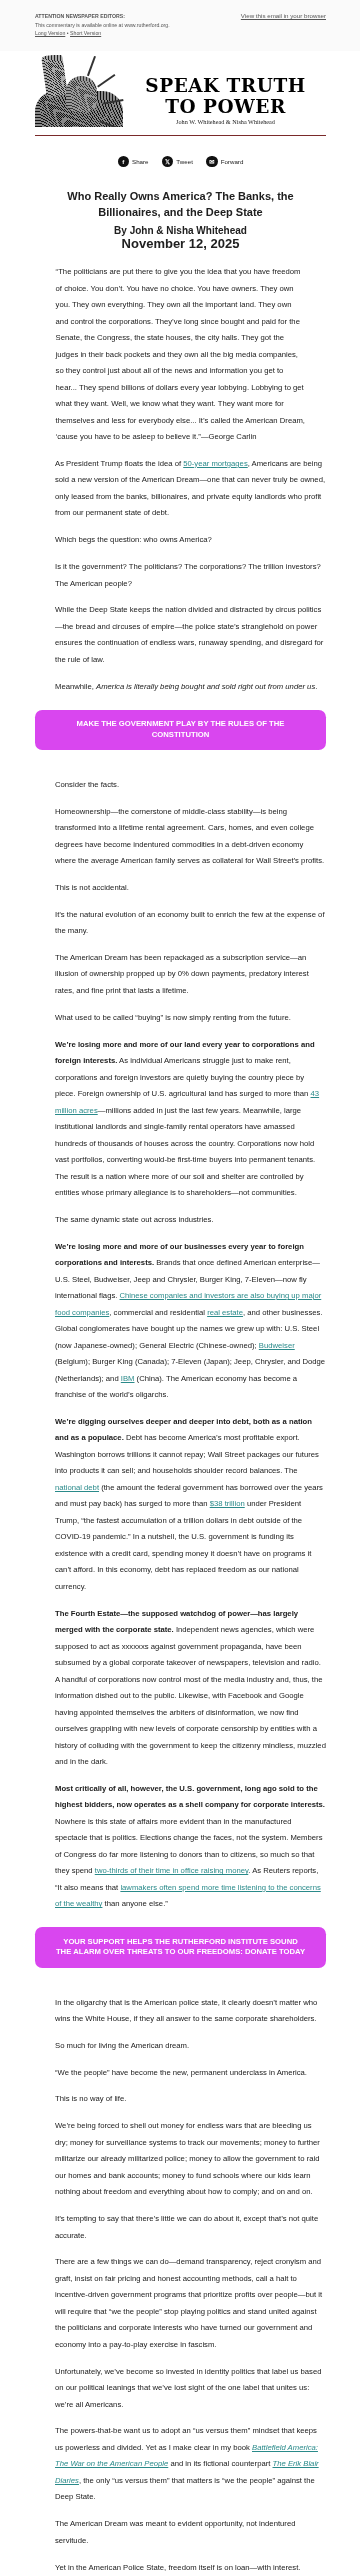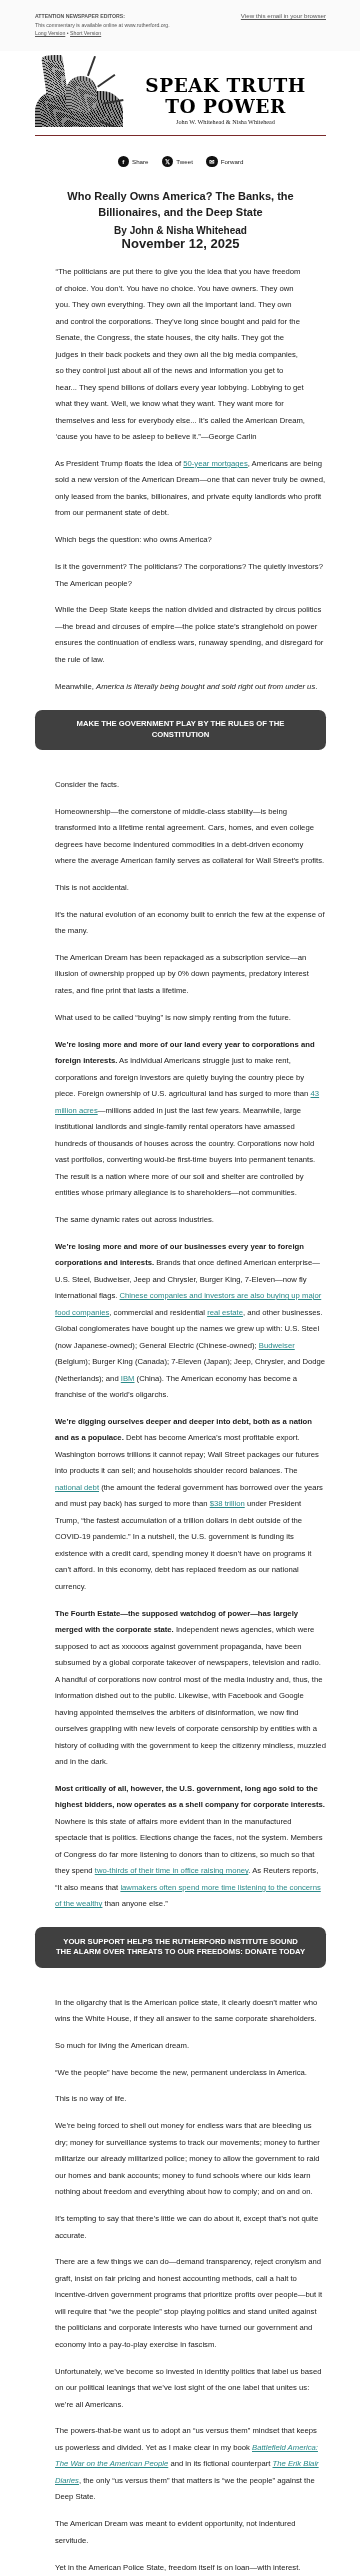--- a/index.html
+++ b/index.html
@@ -21,21 +21,21 @@
   .logo-text .sub { font-family: "Liberation Serif", serif; font-size: 6.2px; color: #222; margin-top: 1px; }
   .hr { height: 1.5px; background: #7a2a2a; margin: 11.3px 0 0 0; }
   .share { display: flex; justify-content: center; gap: 13.4px; padding: 19.6px 0 20.6px; }
   .share-item { display: flex; align-items: center; gap: 3.1px; font-size: 6.2px; color: #202020; text-decoration: none; }
   .circ { width: 11.3px; height: 11.3px; border-radius: 50%; background: #111; color: #fff; display: flex; align-items: center; justify-content: center; font-size: 6.2px; font-weight: bold; }
   h1 { font-size: 11px; line-height: 16.5px; text-align: center; font-weight: bold; color: #202020; padding: 0 1px; }
   .byline { text-align: center; font-weight: bold; font-size: 10px; margin-top: 4.1px; }
   .date { text-align: center; font-weight: bold; font-size: 13px; margin-top: 0; }
   .quote { padding: 0 20.6px; margin-top: 13.4px; font-size: 7.7px; line-height: 16.5px; }
   p.body { font-size: 7.7px; line-height: 16.5px; margin-top: 10.3px; margin-left: 20px; }
-  .btn-block { display: block; background: #404040; color: #fff; border-radius: 7.2px; text-align: center; font-weight: bold; font-size: 7.7px; line-height: 10.8px; padding: 9.3px 20.6px; text-transform: uppercase; margin-top: 14.4px; text-decoration: none; }
+  .btn-block { display: block; background: #d946ef; color: #fff; border-radius: 7.2px; text-align: center; font-weight: bold; font-size: 7.7px; line-height: 10.8px; padding: 9.3px 20.6px; text-transform: uppercase; margin-top: 14.4px; text-decoration: none; }
   .after-btn { margin-top: 27px !important; }
   .it { font-style: italic; }
 </style>
 </head>
 <body>
 
 <div class="preheader">
   <div>
     <div class="title">ATTENTION NEWSPAPER EDITORS:</div>
     <div>This commentary is available online at www.rutherford.org.</div>
@@ -83,34 +83,34 @@
   </div>
 
   <h1>Who Really Owns America? The Banks, the Billionaires, and the Deep State</h1>
   <div class="byline">By John &amp; Nisha Whitehead</div>
   <div class="date">November 12, 2025</div>
 
   <div class="quote">“The politicians are put there to give you the idea that you have freedom of choice. You don’t. You have no choice. You have owners. They own you. They own everything. They own all the important land. They own and control the corporations. They’ve long since bought and paid for the Senate, the Congress, the state houses, the city halls. They got the judges in their back pockets and they own all the big media companies, so they control just about all of the news and information you get to hear... They spend billions of dollars every year lobbying. Lobbying to get what they want. Well, we know what they want. They want more for themselves and less for everybody else... It’s called the American Dream, ‘cause you have to be asleep to believe it.”—George Carlin</div>
 
   <p class="body"><span>As President Trump floats the idea of </span><a href="#">50-year mortgages</a><span>, Americans are being sold a new version of the American Dream—one that can never truly be owned, only leased from the banks, billionaires, and private equity landlords who profit from our permanent state of debt.</span></p>
   <p class="body">Which begs the question: who owns America?</p>
-  <p class="body">Is it the government? The politicians? The corporations? The quietly investors? The American people?</p>
+  <p class="body">Is it the government? The politicians? The corporations? The trillion investors? The American people?</p>
   <p class="body">While the Deep State keeps the nation divided and distracted by circus politics—the bread and circuses of empire—the police state’s stranglehold on power ensures the continuation of endless wars, runaway spending, and disregard for the rule of law.</p>
   <p class="body"><span>Meanwhile, </span><em>America is literally being bought and sold right out from under us</em><span>.</span></p>
 
   <a href="#" class="btn-block">MAKE THE GOVERNMENT PLAY BY THE RULES OF THE CONSTITUTION</a>
 
   <p class="body after-btn">Consider the facts.</p>
   <p class="body">Homeownership—the cornerstone of middle-class stability—is being transformed into a lifetime rental agreement. Cars, homes, and even college degrees have become indentured commodities in a debt-driven economy where the average American family serves as collateral for Wall Street’s profits.</p>
   <p class="body">This is not accidental.</p>
   <p class="body">It’s the natural evolution of an economy built to enrich the few at the expense of the many.</p>
   <p class="body">The American Dream has been repackaged as a subscription service—an illusion of ownership propped up by 0% down payments, predatory interest rates, and fine print that lasts a lifetime.</p>
   <p class="body">What used to be called “buying” is now simply renting from the future.</p>
   <p class="body"><strong>We’re losing more and more of our land every year to corporations and foreign interests.</strong><span> As individual Americans struggle just to make rent, corporations and foreign investors are quietly buying the country piece by piece. Foreign ownership of U.S. agricultural land has surged to more than </span><a href="#">43 million acres</a><span>—millions added in just the last few years. Meanwhile, large institutional landlords and single-family rental operators have amassed hundreds of thousands of houses across the country. Corporations now hold vast portfolios, converting would-be first-time buyers into permanent tenants. The result is a nation where more of our soil and shelter are controlled by entities whose primary allegiance is to shareholders—not communities.</span></p>
-  <p class="body">The same dynamic rates out across industries.</p>
+  <p class="body">The same dynamic state out across industries.</p>
   <p class="body"><strong>We’re losing more and more of our businesses every year to foreign corporations and interests.</strong><span> Brands that once defined American enterprise—U.S. Steel, Budweiser, Jeep and Chrysler, Burger King, 7-Eleven—now fly international flags. </span><a href="#">Chinese companies and investors are also buying up major food companies</a><span>, commercial and residential </span><a href="#">real estate</a><span>, and other businesses. Global conglomerates have bought up the names we grew up with: U.S. Steel (now Japanese-owned); General Electric (Chinese-owned); </span><a href="#">Budweiser</a><span> (Belgium); Burger King (Canada); 7-Eleven (Japan); Jeep, Chrysler, and Dodge (Netherlands); and </span><a href="#">IBM</a><span> (China). The American economy has become a franchise of the world’s oligarchs.</span></p>
   <p class="body"><strong>We’re digging ourselves deeper and deeper into debt, both as a nation and as a populace.</strong><span> Debt has become America’s most profitable export. Washington borrows trillions it cannot repay; Wall Street packages our futures into products it can sell; and households shoulder record balances. The </span><a href="#">national debt</a><span> (the amount the federal government has borrowed over the years and must pay back) has surged to more than </span><a href="#">$38 trillion</a><span> under President Trump, “the fastest accumulation of a trillion dollars in debt outside of the COVID-19 pandemic.” In a nutshell, the U.S. government is funding its existence with a credit card, spending money it doesn’t have on programs it can’t afford. In this economy, debt has replaced freedom as our national currency.</span></p>
   <p class="body"><strong>The Fourth Estate—the supposed watchdog of power—has largely merged with the corporate state.</strong><span> Independent news agencies, which were supposed to act as xxxxxxs against government propaganda, have been subsumed by a global corporate takeover of newspapers, television and radio. A handful of corporations now control most of the media industry and, thus, the information dished out to the public. Likewise, with Facebook and Google having appointed themselves the arbiters of disinformation, we now find ourselves grappling with new levels of corporate censorship by entities with a history of colluding with the government to keep the citizenry mindless, muzzled and in the dark.</span></p>
   <p class="body"><strong>Most critically of all, however, the U.S. government, long ago sold to the highest bidders, now operates as a shell company for corporate interests.</strong><span> Nowhere is this state of affairs more evident than in the manufactured spectacle that is politics. Elections change the faces, not the system. Members of Congress do far more listening to donors than to citizens, so much so that they spend </span><a href="#">two-thirds of their time in office raising money</a><span>. As Reuters reports, “It also means that </span><a href="#">lawmakers often spend more time listening to the concerns of the wealthy</a><span> than anyone else.”</span></p>
 
   <a href="#" class="btn-block">YOUR SUPPORT HELPS THE RUTHERFORD INSTITUTE SOUND THE ALARM OVER THREATS TO OUR FREEDOMS: DONATE TODAY</a>
 
   <p class="body after-btn">In the oligarchy that is the American police state, it clearly doesn’t matter who wins the White House, if they all answer to the same corporate shareholders.</p>
   <p class="body">So much for living the American dream.</p>
   <p class="body">“We the people” have become the new, permanent underclass in America.</p>

